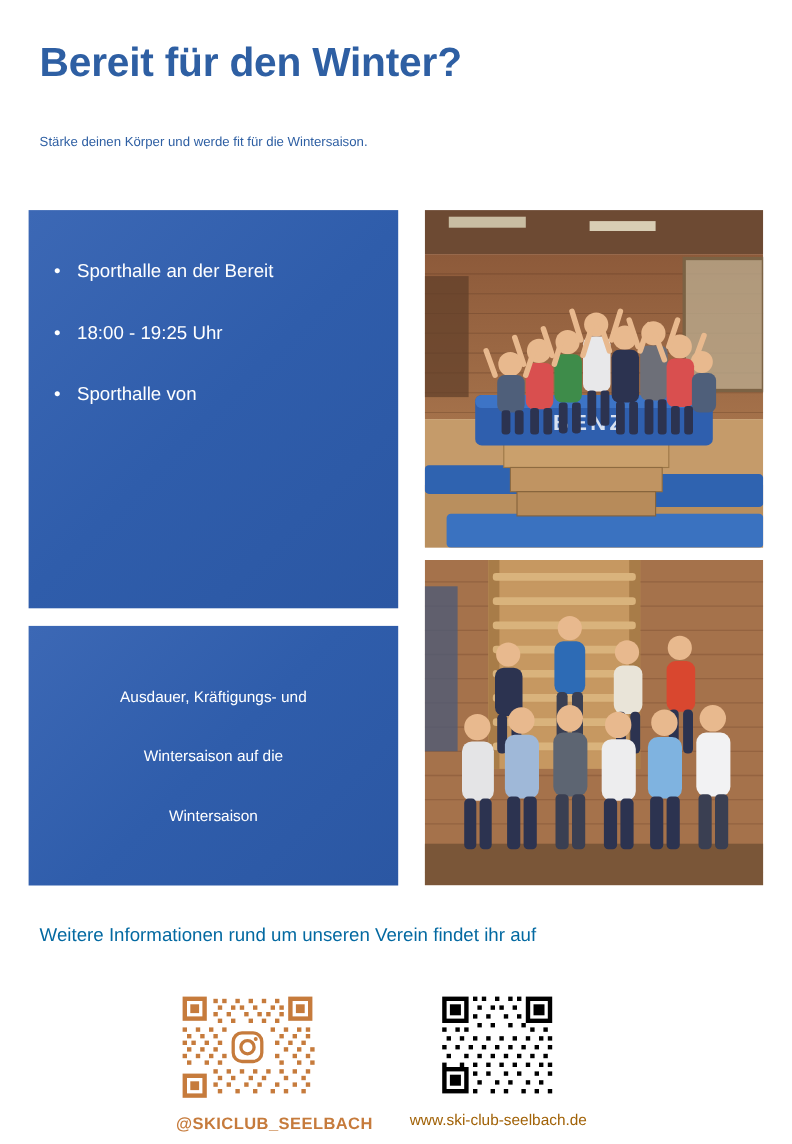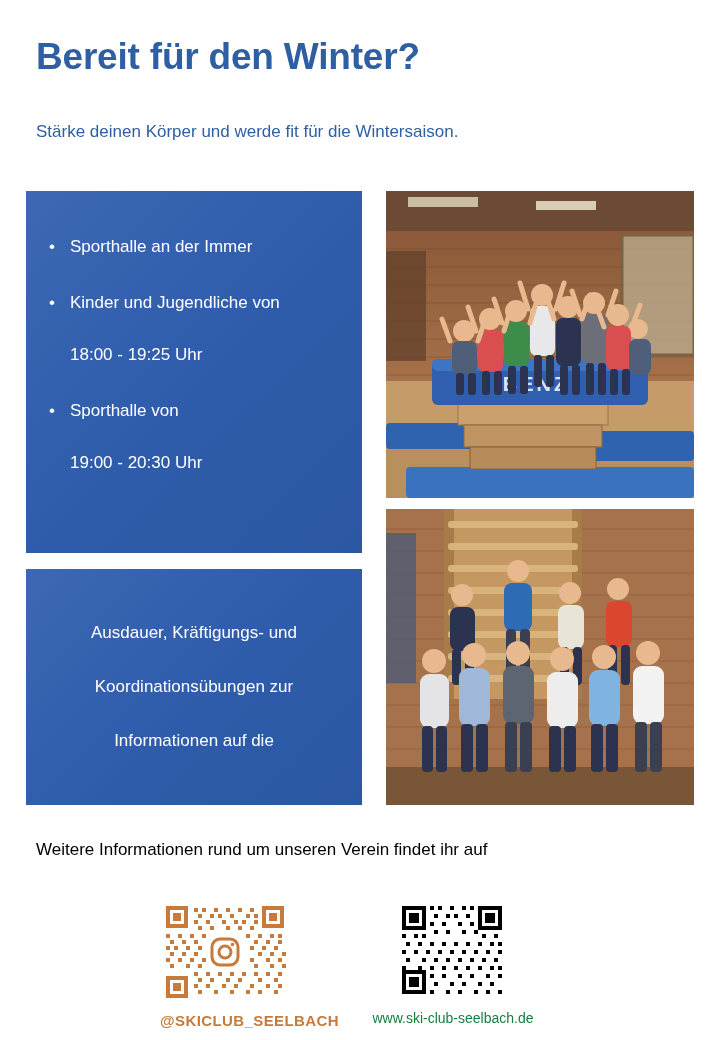--- a/index.html
+++ b/index.html
@@ -28,21 +28,21 @@
     top: 36px;
     font-size: 37px;
     font-weight: bold;
     color: #2e5fa3;
     letter-spacing: -0.2px;
   }
   .subhead {
     position: absolute;
     left: 36px;
     top: 122px;
-    font-size: 17px;
+    font-size: 12px;
     color: #2e5fa3;
   }
 
   
   .bluebox {
     position: absolute;
     background: linear-gradient(135deg, #3c68b5 0%, #2f5dab 50%, #2b57a3 100%);
     color: #ffffff;
   }
   #box-schedule {
@@ -80,21 +80,21 @@
     top: 569px;
     width: 336px;
     height: 236px;
     display: flex;
     align-items: center;
     justify-content: center;
   }
   #box-content .lines {
     width: 100%;
     text-align: center;
-    font-size: 17px;
+    font-size: 14px;
     line-height: 54px;
     padding: 0 18px;
     box-sizing: border-box;
   }
 
   
   .photo {
     position: absolute;
     overflow: hidden;
   }
@@ -113,21 +113,21 @@
   .photo svg { display: block; }
 
   
   .footer-text {
     position: absolute;
     left: 36px;
     top: 837px;
     width: 660px;
     font-size: 17px;
     line-height: 25px;
-    color: #000000;
+    color: #0369a1;
   }
 
   
   .qr-wrap {
     position: absolute;
   }
   #qr-instagram { left: 160px; top: 902px; width: 130px; }
   #qr-web       { left: 398px; top: 902px; width: 108px; }
 
   .qr-canvas {
@@ -141,55 +141,53 @@
     letter-spacing: 0.4px;
   }
   #qr-instagram .qr-caption { color: #c67b3c; font-weight: bold; }
   #qr-web-caption {
     position: absolute;
     left: 343px;
     top: 1010px;
     width: 220px;
     text-align: center;
     font-size: 14px;
-    color: #15803d;
+    color: #a16207;
   }
 </style>
 </head>
 <body>
 
 <div class="page">
 
   <div class="headline">Bereit für den Winter?</div>
   <div class="subhead">Stärke deinen Körper und werde fit für die Wintersaison.</div>
 
   <div class="bluebox" id="box-schedule">
     <ul>
       <li>
         <span class="bullet">•</span>
-        <span class="l2">Sporthalle an der Immer</span>
+        <span class="l2">Sporthalle an der Bereit</span>
       </li>
       <li>
         <span class="bullet">•</span>
-        <span>Kinder und Jugendliche von</span>
         <span class="l2">18:00 - 19:25 Uhr</span>
       </li>
       <li>
         <span class="bullet">•</span>
         <span>Sporthalle von</span>
-        <span class="l2">19:00 - 20:30 Uhr</span>
       </li>
     </ul>
   </div>
 
   <div class="bluebox" id="box-content">
     <div class="lines">
       <div>Ausdauer, Kräftigungs- und</div>
-      <div>Koordinationsübungen zur</div>
-      <div>Informationen auf die</div>
+      <div>Wintersaison auf die</div>
+      <div>Wintersaison</div>
     </div>
   </div>
 
   <div class="photo" id="photo-top">
     <svg width="308" height="307" viewBox="0 0 308 307" xmlns="http://www.w3.org/2000/svg">
       <defs>
         <linearGradient id="wallG" x1="0" y1="0" x2="0" y2="1">
           <stop offset="0%" stop-color="#8d5a3a"></stop>
           <stop offset="100%" stop-color="#a4714a"></stop>
         </linearGradient>

